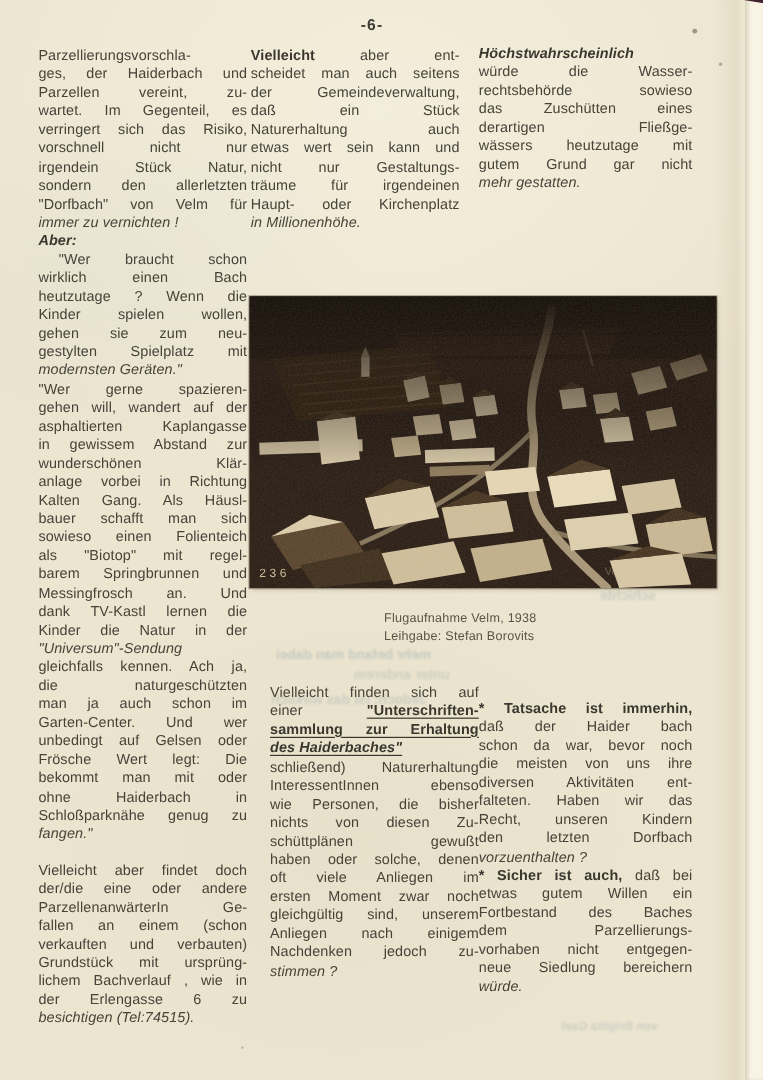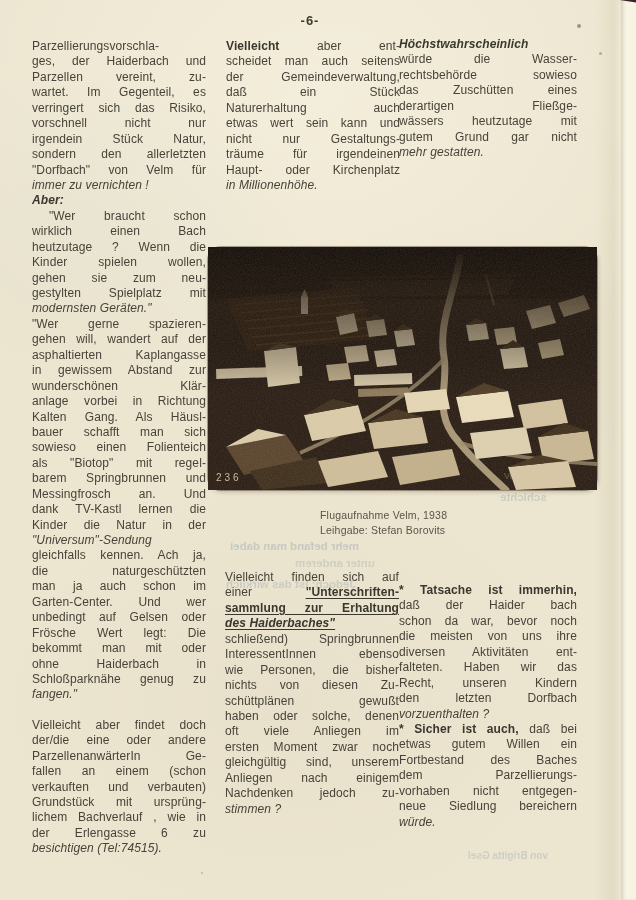--- a/index.html
+++ b/index.html
@@ -37,29 +37,28 @@
     height:15.45px;line-height:15.45px;
     text-align:justify;text-align-last:justify;
     letter-spacing:0.1px;white-space:normal;overflow:visible;
   }
   .ln.left{text-align-last:left;font-style:italic;}
   .ln.ind{padding-left:17px;}
   .ln.gapb{margin-top:15px;}
   .ln .b{font-weight:bold;color:#3a372f;}
   .ln .u{text-decoration:underline;text-underline-offset:2px;}
   #col1{left:32px;top:39px;width:174px;}
-  #col2top{left:226px;top:39px;width:174px;}
+  #col2top{left:209px;top:39px;width:174px;}
   #col3top{left:399px;top:37px;width:178px;}
   #col2bot{left:215px;top:570px;width:174px;margin-left:10px;}
   #col3bot{left:399px;top:583px;width:178px;}
   .photo{
     position:absolute;left:208px;top:247px;width:389px;height:243px;
     box-shadow:0 0 0 1px rgba(40,25,15,0.35), 1px 2px 4px rgba(60,45,25,0.25);
     background:#20150e;
-    border-radius:13px;
   }
   .caption{
     position:absolute;left:320px;top:508px;
     font-size:10.5px;line-height:15px;color:#595449;letter-spacing:0.2px;
   }
   .bleed{
     position:absolute;
     font-size:11.5px;font-weight:bold;color:#7d96a4;
     transform:scaleX(-1);
     opacity:0.33;filter:blur(0.7px);
@@ -162,21 +161,21 @@
       <div class="ln"><span>derartigen Fließge-</span></div>
       <div class="ln"><span>wässers heutzutage mit</span></div>
       <div class="ln"><span>gutem Grund gar nicht</span></div>
       <div class="ln left"><span>mehr gestatten.</span></div>
     </div>
   <div id="col2bot" class="col">
       <div class="ln"><span>Vielleicht finden sich auf</span></div>
       <div class="ln"><span>einer </span><span class="b u">"Unterschriften-</span></div>
       <div class="ln"><span class="b u">sammlung zur Erhaltung</span></div>
       <div class="ln left"><span class="b u">des Haiderbaches"</span></div>
-      <div class="ln"><span>schließend) Springbrunnen</span></div>
+      <div class="ln"><span>schließend) Naturerhaltung</span></div>
       <div class="ln"><span>InteressentInnen ebenso</span></div>
       <div class="ln"><span>wie Personen, die bisher</span></div>
       <div class="ln"><span>nichts von diesen Zu-</span></div>
       <div class="ln"><span>schüttplänen gewußt</span></div>
       <div class="ln"><span>haben oder solche, denen</span></div>
       <div class="ln"><span>oft viele Anliegen im</span></div>
       <div class="ln"><span>ersten Moment zwar noch</span></div>
       <div class="ln"><span>gleichgültig sind, unserem</span></div>
       <div class="ln"><span>Anliegen nach einigem</span></div>
       <div class="ln"><span>Nachdenken jedoch zu-</span></div>

